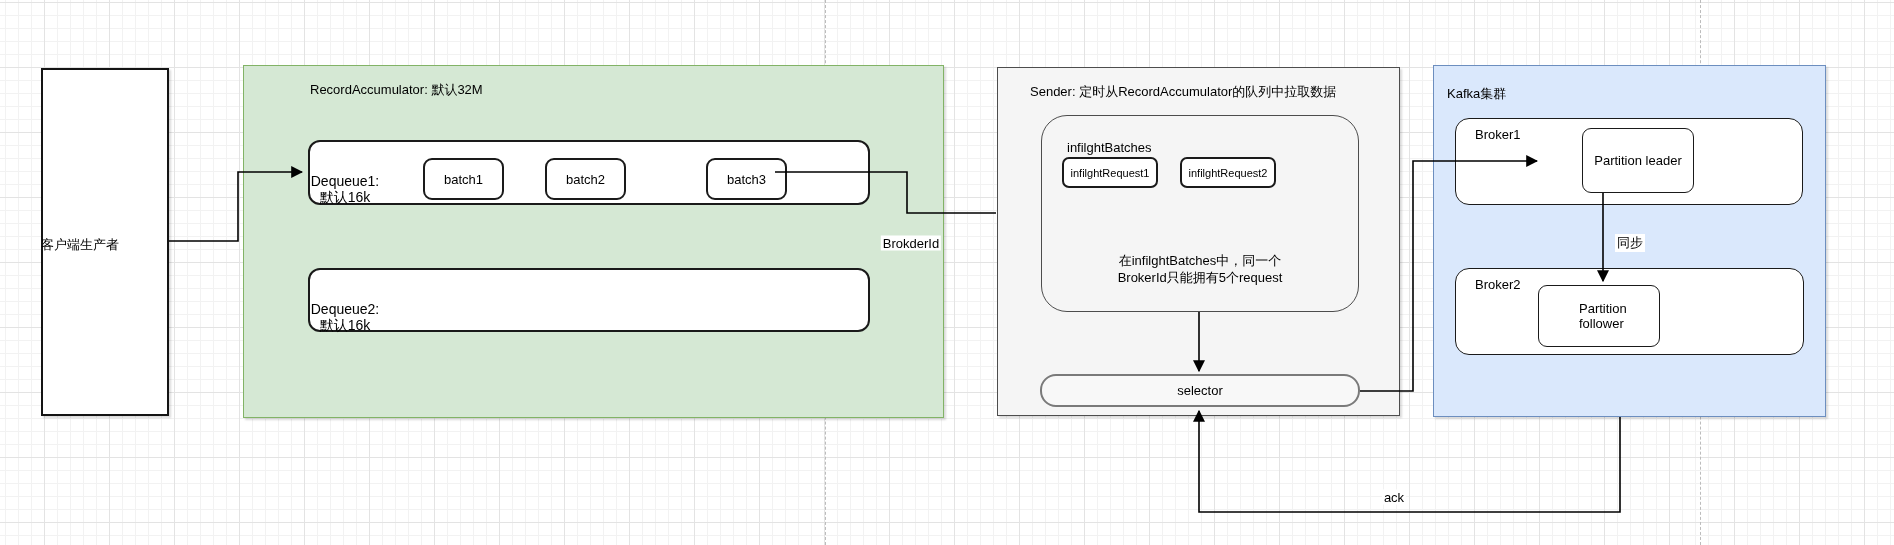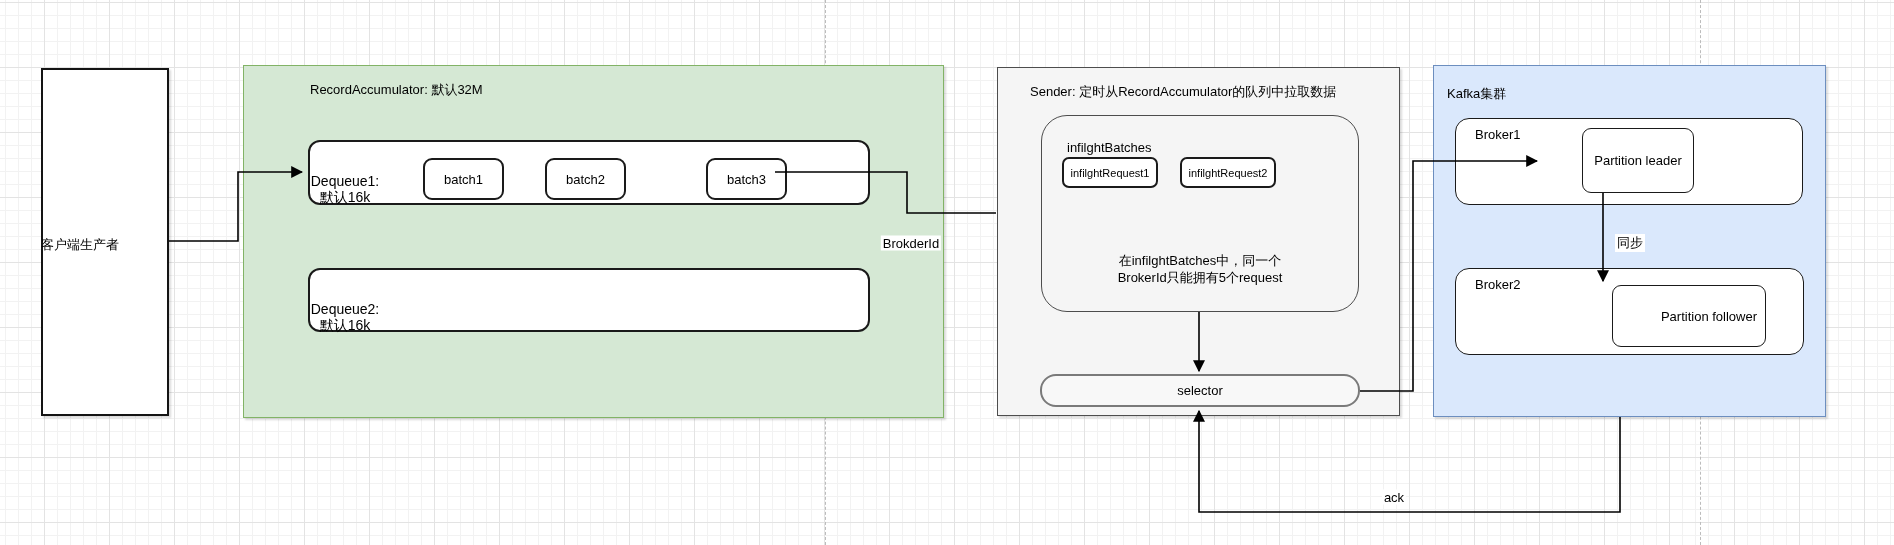--- a/index.html
+++ b/index.html
@@ -48,21 +48,21 @@
   .selector{left:1040px;top:374px;width:320px;height:33px;background:#f8f8f8;border:2px solid #7a7a7a;border-radius:16px;display:flex;align-items:center;justify-content:center;font-size:13px;}
   
   .broker{background:#fff;border:1.5px solid #1a1a1a;border-radius:14px;}
   .broker1{left:1455px;top:118px;width:348px;height:87px;}
   .broker2{left:1455px;top:268px;width:349px;height:87px;}
   .broker-label{font-size:13px;}
   .b1-label{left:1475px;top:127px;}
   .b2-label{left:1475px;top:277px;}
   .partition{background:#fff;border:1.5px solid #1a1a1a;border-radius:9px;display:flex;align-items:center;justify-content:center;font-size:13px;}
   .pleader{left:1540px;top:128px;width:112px;height:65px;margin-left:42px;}
-  .pfollower{left:1612px;top:285px;width:154px;height:62px;padding-left:40px;}
+  .pfollower{left:1538px;top:285px;width:122px;height:62px;padding-left:40px;}
   
   #edges{position:absolute;left:0;top:0;pointer-events:none;}
   #edges path{pointer-events:stroke;}
   .edge-label{position:absolute;transform:translate(-50%,-50%);background:#fff;padding:0 2px;font-size:13px;white-space:nowrap;}
 </style>
 </head>
 <body>
 
 <div id="canvas">
 

